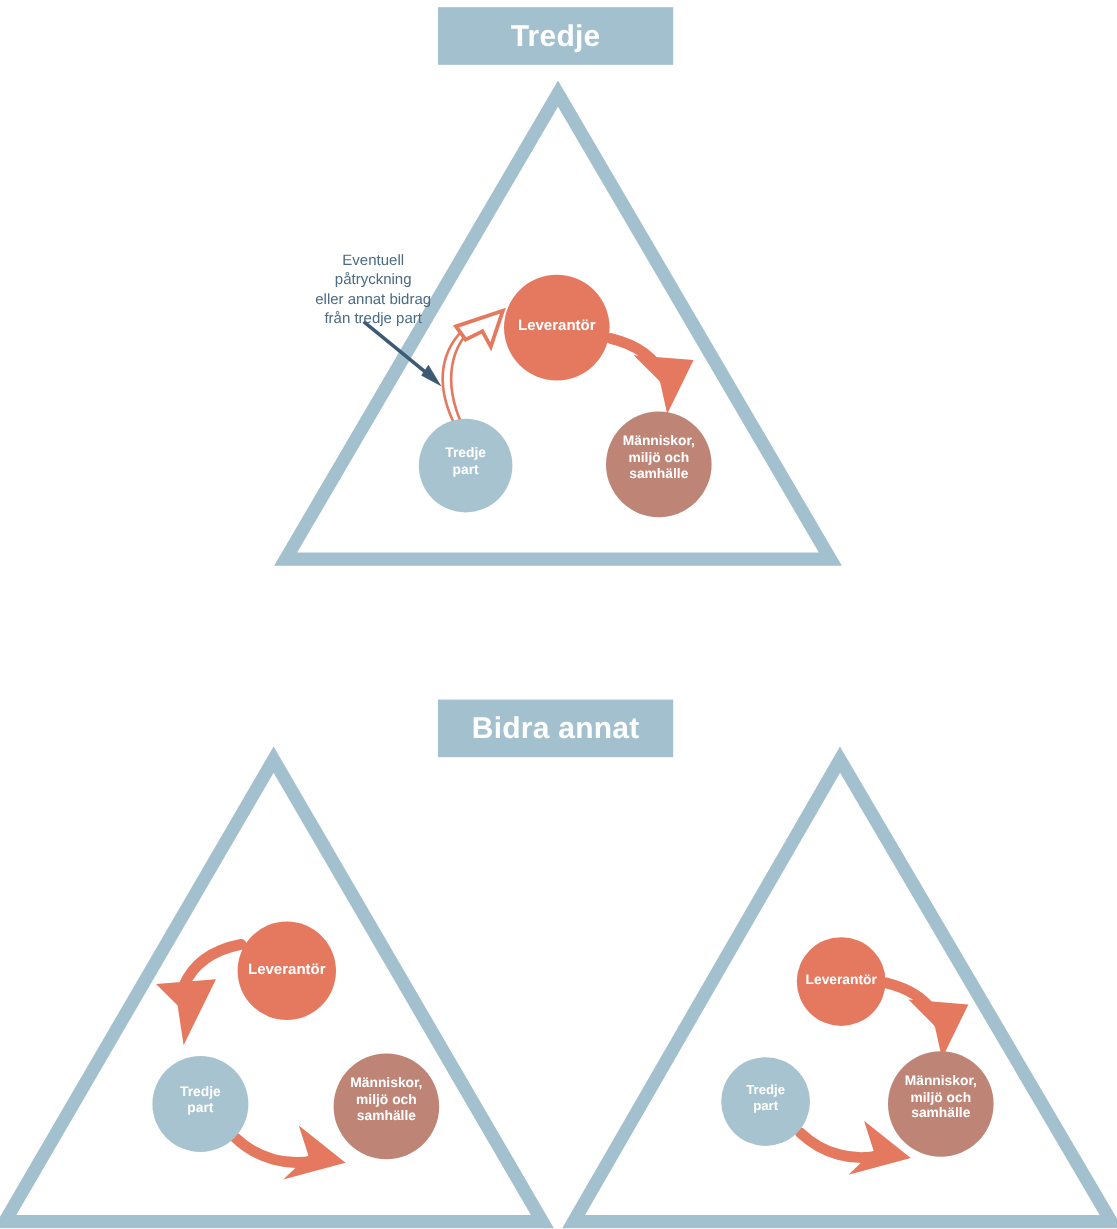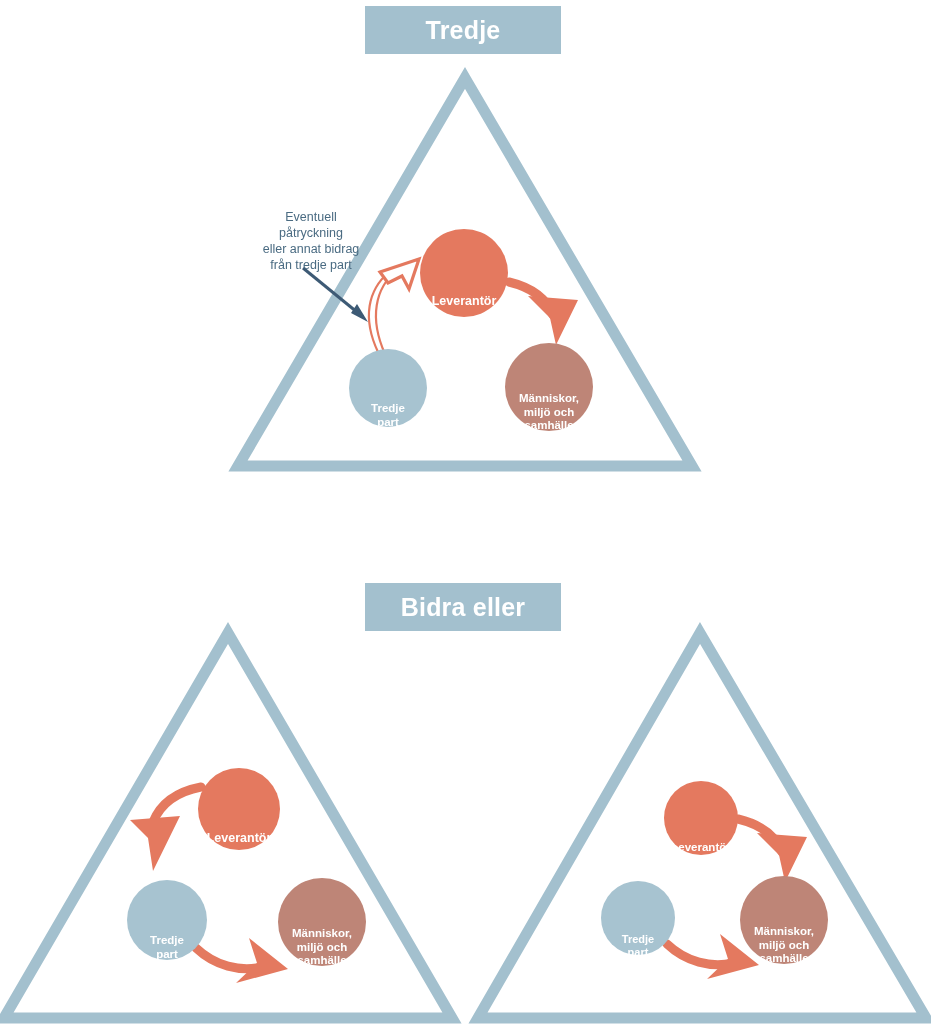--- a/index.html
+++ b/index.html
@@ -59,42 +59,41 @@
   }
 
   .node-label {
     position: absolute;
     color: #ffffff;
     font-weight: bold;
     text-align: center;
     line-height: 1.18;
     pointer-events: none;
     white-space: pre-line;
-    margin-top: 30px;
   }
 
   .annotation-text {
     position: absolute;
     color: #4a6b82;
     text-align: center;
     line-height: 1.28;
     white-space: pre-line;
   }
 </style>
 </head>
 <body>
 
 <div class="canvas">
 
   <div class="section-header" id="header-orsaka">
     <span>Tredje</span>
   </div>
 
   <div class="section-header" id="header-bidra">
-    <span>Bidra eller</span>
+    <span>Bidra annat</span>
   </div>
 
   <svg class="svg-layer" viewBox="0 0 931 1024" width="931" height="1024">
 
     <polygon points="465,78 692,466 238,466" fill="none" stroke="#a3c0ce" stroke-width="11" stroke-linejoin="miter"></polygon>
 
     <g>
       <path d="M 378,352 C 362,318 368,290 389,272" fill="none" stroke="#e4795f" stroke-width="2.2" stroke-linecap="round"></path>
       <path d="M 385,354 C 369,318 375,288 397,270" fill="none" stroke="#e4795f" stroke-width="2.2" stroke-linecap="round"></path>
       <path d="M 380,272 L 419,259 L 409,289 L 402,276 L 388,283 Z" fill="#ffffff" stroke="#e4795f" stroke-width="3.2" stroke-linejoin="miter"></path>

